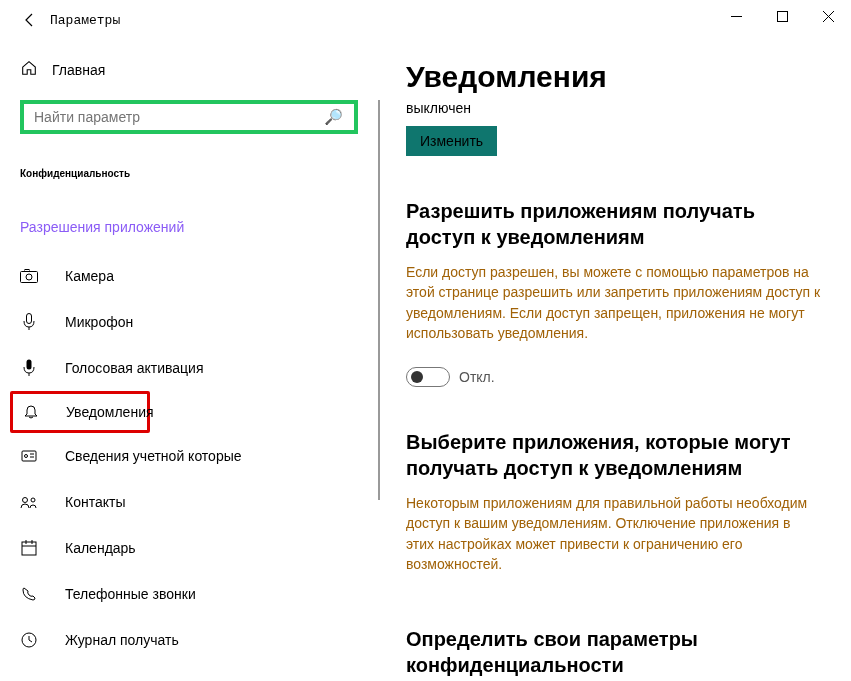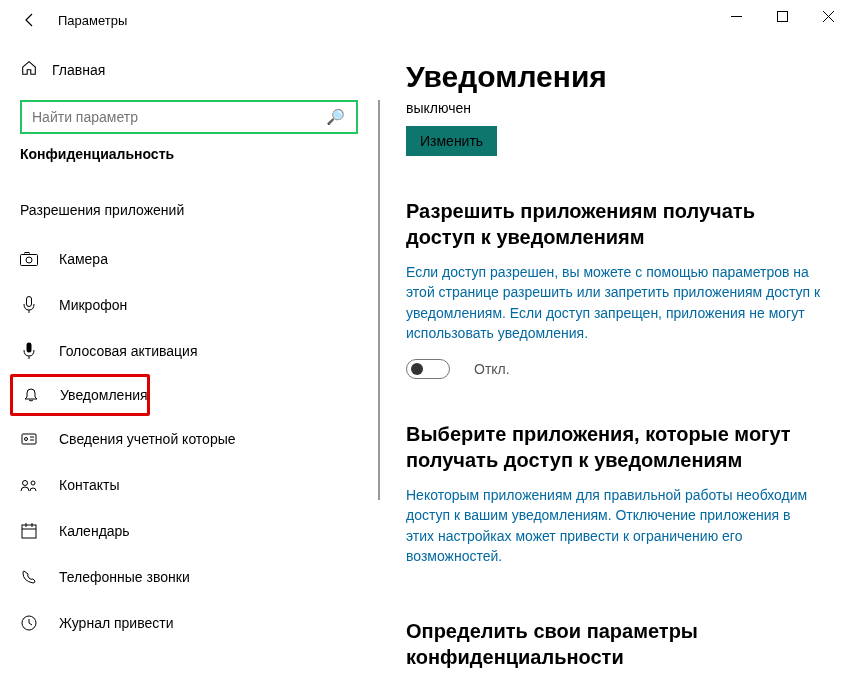--- a/index.html
+++ b/index.html
@@ -1,45 +1,45 @@
 <!DOCTYPE html>
 <html><head>
 <meta charset="utf-8">
 <style>
   * { box-sizing: border-box; margin: 0; padding: 0; font-family: "Segoe UI", Tahoma, sans-serif; }
   body { width: 851px; height: 681px; overflow: hidden; background: #fff; position: relative; }
   .titlebar { height: 40px; display: flex; align-items: center; padding-left: 10px; }
   .back-btn { width: 40px; height: 40px; display:flex; align-items:center; justify-content:center; font-size:18px; }
-  .app-title { font-size: 13px; margin-left: 8px; }
+  .app-title { font-size: 13px; margin-left: 0; font-family: Liberation Mono, monospace; }
   .win-controls { position:absolute; top:0; right:0; display:flex; }
   .win-btn { width:46px; height:32px; display:flex; align-items:center; justify-content:center; font-size:11px; }
 
   .container { display:flex; height: 641px; }
   .sidebar { width: 378px; padding: 0 20px; }
   .home-row { display:flex; align-items:center; gap:14px; height:40px; margin: 10px 0 10px 0; }
   .home-icon { width:18px; font-size:16px; }
   .home-label { font-size:14px; }
-  .search-box { border:2px solid #22c55e; height:34px; display:flex; align-items:center; padding:0 10px; margin-bottom:12px; }
+  .search-box { border:4px solid #22c55e; height:34px; display:flex; align-items:center; padding:0 10px; margin-bottom:34px; }
   .search-box input { border:none; outline:none; flex:1; font-size:14px; background:transparent; }
   .search-icon { font-size:15px; color:#333; transform: scaleX(-1);}
-  .category { font-weight:600; font-size:14px; margin-bottom: 40px; }
-  .subhead { font-size:14px; color:#000000; margin-bottom:18px; }
-  .nav-item { display:flex; align-items:center; gap:21px; height:46px; margin-left:-20px; padding-left:20px; width: calc(100% + 40px); font-size:14px; cursor:default;text-align:right; }
+  .category { font-weight:600; font-size:10px; margin-bottom: 40px; }
+  .subhead { font-size:14px; color:#8b5cf6; margin-bottom:18px; }
+  .nav-item { display:flex; align-items:center; gap:27px; height:46px; margin-left:-20px; padding-left:20px; width: calc(100% + 40px); font-size:14px; cursor:default;text-align:right; }
   .nav-item .icon { width:18px; display:inline-flex; justify-content:center; font-size:16px; }
   .nav-item.selected { border:3px solid #d00; border-radius:2px; width: 140px; height:42px; margin-left:-10px; padding-left:10px; }
 
   .content { flex:1; padding: 20px 30px 0 28px; position:relative; overflow:hidden; }
   .scroll-line { position:absolute; left:0; top:60px; width:2px; height:400px; background:#999; }
   h1 { font-size:30px; font-weight:600; margin-bottom:6px; }
   .status { font-size:14px; margin-bottom:10px; }
   .change-btn { background:#0f766e; border:none; padding:7px 14px; font-size:14px; }
   .section { margin-top:42px; }
   .section h2 { font-size:20px; font-weight:600; margin-bottom:12px; line-height:1.3; }
-  .section p { font-size:14px; color:#0369a1; line-height:1.45; max-width:440px; }
-  .toggle-row { display:flex; align-items:center; gap:24px; margin-top:16px; }
+  .section p { font-size:14px; color:#a16207; line-height:1.45; max-width:440px; }
+  .toggle-row { display:flex; align-items:center; gap:9px; margin-top:24px; }
   .toggle { width:44px; height:20px; border:1px solid #777; border-radius:10px; position:relative; }
   .toggle .knob { width:12px; height:12px; border-radius:50%; background:#333; position:absolute; top:3px; left:4px; }
   .toggle-label { font-size:14px; color:#555; }
   .section.last { margin-top:52px; }
   .section.last h2 { margin-bottom:8px; }
 </style>
 </head>
 <body>
 
 <div class="titlebar">
@@ -163,21 +163,21 @@
         </span>
       <span>Телефонные звонки</span>
     </div>
     <div class="nav-item">
       <span class="icon">
           <svg width="16" height="16" viewBox="0 0 16 16">
             <circle cx="8" cy="8" r="7" stroke="#000" fill="none"></circle>
             <path d="M8 4 V8 L11 10" stroke="#000" fill="none"></path>
           </svg>
         </span>
-      <span>Журнал привести</span>
+      <span>Журнал получать</span>
     </div>
   </div>
 
   <div class="content">
     <div class="scroll-line"></div>
     <h1>Уведомления</h1>
     <div class="status">выключен</div>
     <button class="change-btn">Изменить</button>
 
     <div class="section">

